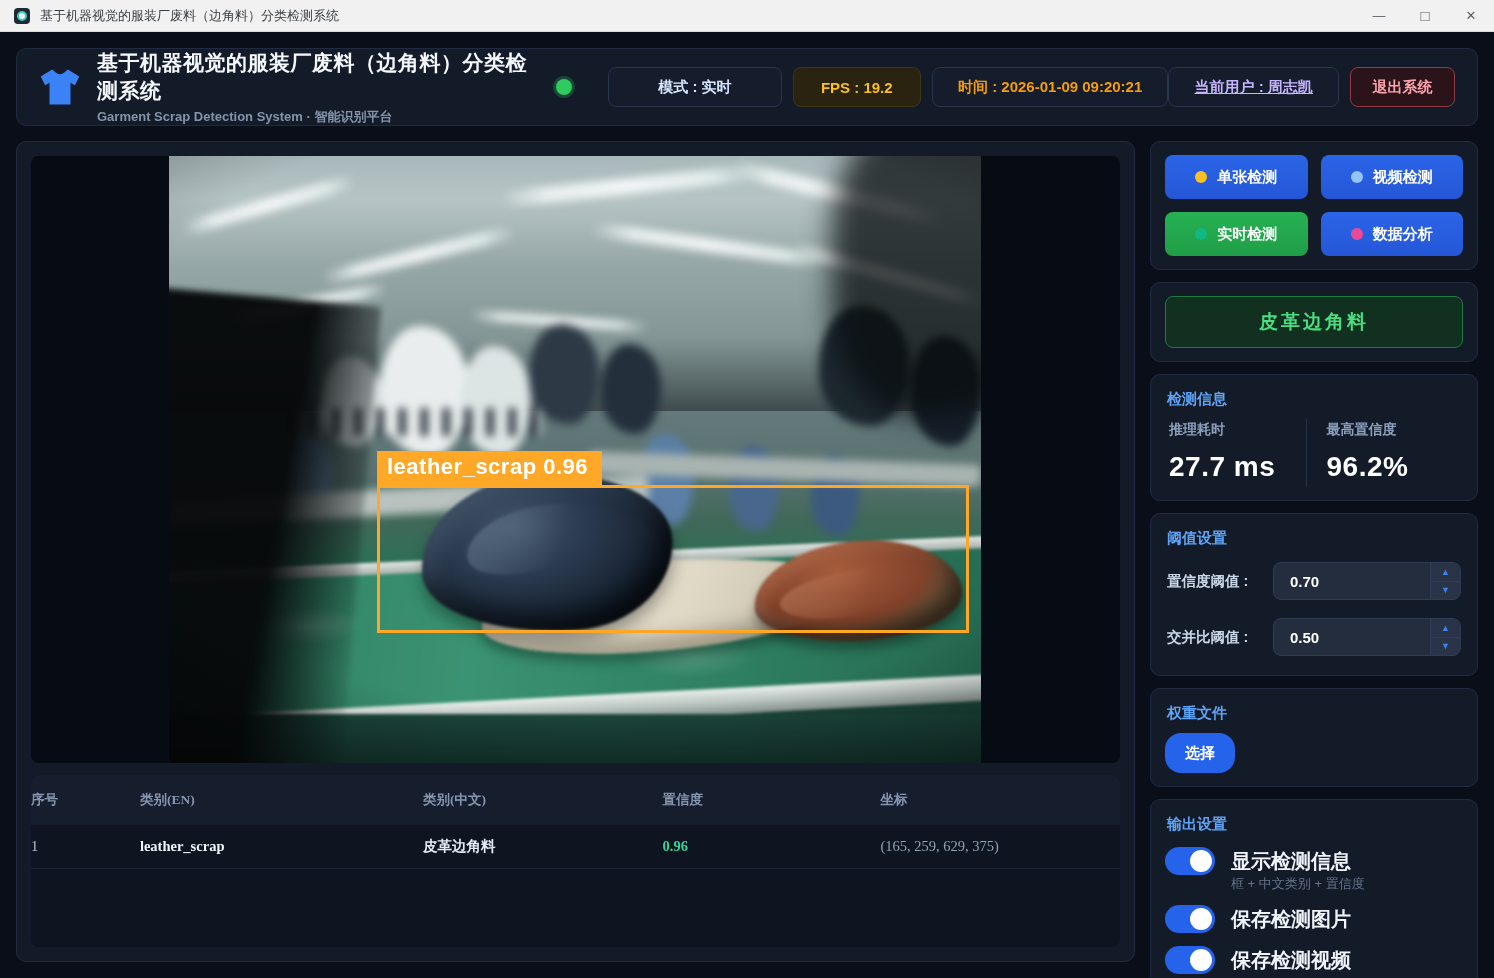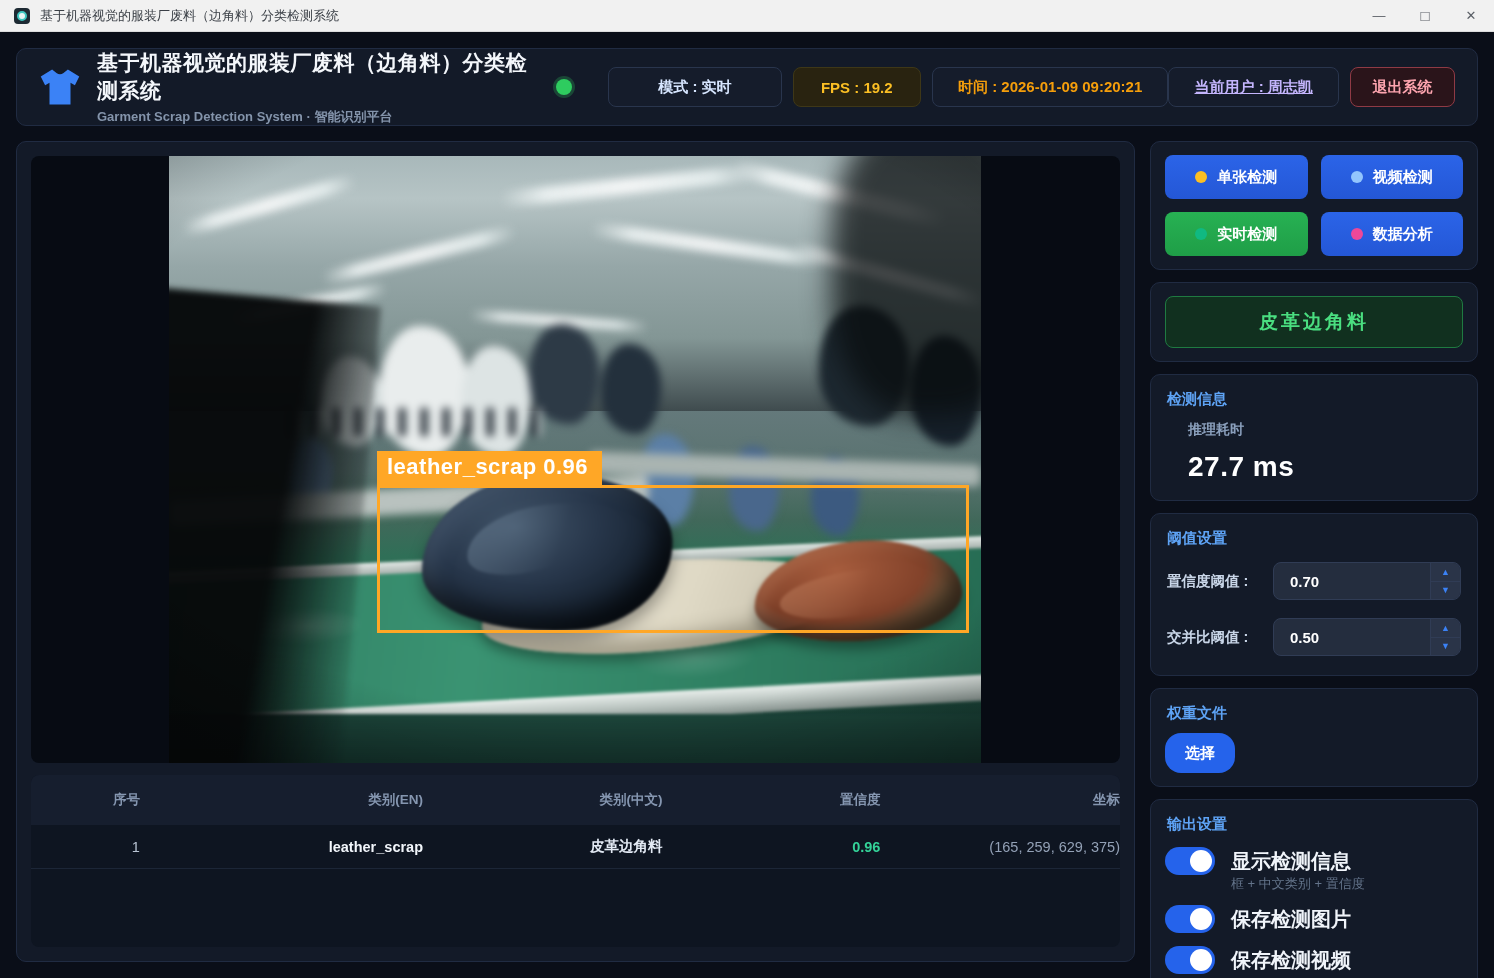--- a/index.html
+++ b/index.html
@@ -105,21 +105,21 @@
   .det-box { position:absolute; left:208px; top:329px; width:592px; height:148px;
              border:3px solid #ffa726; }
   .det-label { position:absolute; left:208px; top:295px; height:34px; background:#ffa726;
                color:#ffffff; font-weight:bold; font-size:22px; letter-spacing:.5px;
                display:flex; align-items:center; padding:0 14px 2px 10px; }
 
   
   .table-wrap { margin-top:12px; flex:1; background:#0e1521; border-radius:8px; overflow:hidden;
                 display:flex; flex-direction:column; }
   .t-row { display:grid; grid-template-columns:10% 26% 22% 20% 22%; align-items:center;
-           text-align:right; }
+           text-align:left;font-family:Liberation Serif, serif; }
   .t-head { height:50px; background:#161e2e; color:#8596b0; font-size:13.5px; font-weight:bold; }
   .t-data { height:44px; border-bottom:1px solid #1c2637; font-size:14.5px; }
   .t-data .c-idx { color:#b9c4d4; }
   .t-data .c-en  { color:#f2f6fb; font-weight:bold; }
   .t-data .c-cn  { color:#e3eaf4; font-weight:bold; }
   .t-data .c-conf{ color:#34d399; font-weight:bold; }
   .t-data .c-box { color:#93a1b6; }
 
   
   .sidebar { width:328px; display:flex; flex-direction:column; gap:12px; }
@@ -131,21 +131,21 @@
               gap:10px; color:#fff; font-size:15px; font-weight:bold; cursor:pointer; }
   .mode-btn .dot { width:12px; height:12px; border-radius:50%; }
   .mb-blue { background:linear-gradient(180deg,#2b64e8,#2457d6); }
   .mb-green { background:linear-gradient(180deg,#27b153,#1f9e47); }
 
   .result-box { height:52px; border-radius:8px; background:#11301f; border:1px solid #1f7a41;
                 display:flex; align-items:center; justify-content:center; color:#4ade80;
                 font-size:19px; font-weight:bold; letter-spacing:3px; }
 
   .stats { display:flex; margin-top:4px; }
-  .stat { flex:1; padding:2px 4px 4px 4px;margin-left:19px; }
+  .stat { flex:1; padding:2px 4px 4px 4px; }
   .stat + .stat { border-left:1px solid #253349; padding-left:20px; }
   .stat-label { color:#8ba0bd; font-size:14px; font-weight:bold; }
   .stat-value { color:#ffffff; font-size:28px; font-weight:bold; margin-top:12px; letter-spacing:.5px; }
 
   .th-row { display:flex; align-items:center; justify-content:space-between; margin:14px 2px 6px 2px; }
   .th-row + .th-row { margin-top:18px; }
   .th-label { color:#c9d6e8; font-size:14.5px; font-weight:bold; }
   .spin { width:188px; height:38px; background:#242d3e; border:1px solid #303c55; border-radius:8px;
           display:flex; overflow:hidden; }
   .spin-val { flex:1; display:flex; align-items:center; padding-left:16px; color:#fff;
@@ -293,20 +293,24 @@
         <div class="result-box">皮革边角料</div>
       </div>
 
       <div class="card panel">
         <div class="panel-title">检测信息</div>
         <div class="stats">
           <div class="stat">
             <div class="stat-label">推理耗时</div>
             <div class="stat-value">27.7 ms</div>
           </div>
+          <div class="stat">
+            <div class="stat-label">最高置信度</div>
+            <div class="stat-value">96.2%</div>
+          </div>
         </div>
       </div>
 
       <div class="card panel">
         <div class="panel-title">阈值设置</div>
         <div class="th-row">
           <div class="th-label">置信度阈值 :</div>
           <div class="spin">
             <div class="spin-val">0.70</div>
             <div class="spin-btns">

